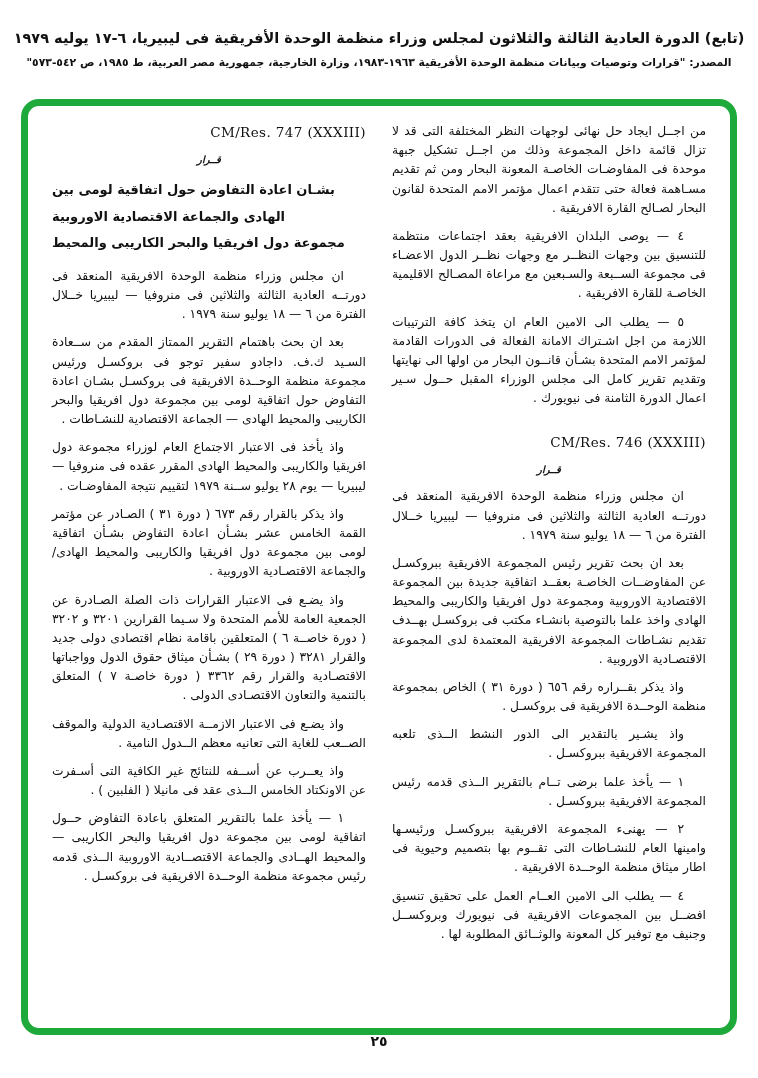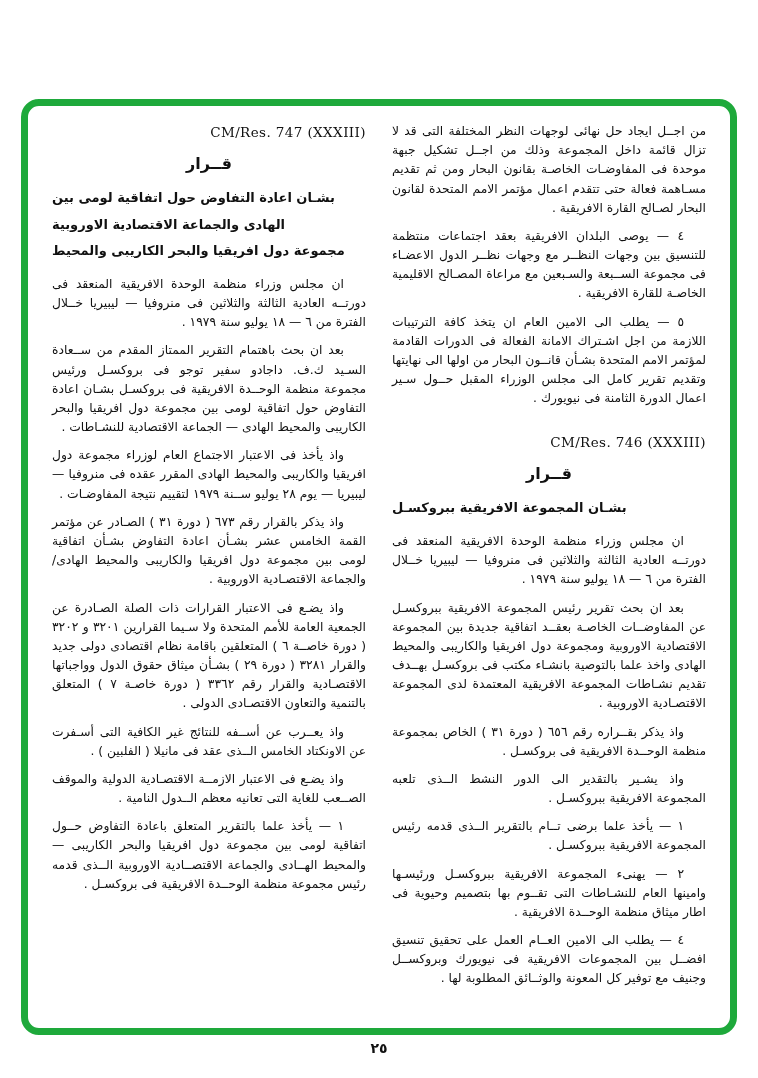--- a/index.html
+++ b/index.html
@@ -56,67 +56,71 @@
     font-family: "DejaVu Serif", serif;
     font-size: 13.5px;
     letter-spacing: 0.4px;
     margin: 2px 0 10px 0;
     white-space: nowrap;
   }
   .res-id.spaced { margin-top: 26px; margin-left: 44px; }
   .qarar {
     text-align: center;
     font-weight: bold;
-    font-size: 16px;
+    font-size: 10px;
     margin: 14px 0 12px 0;
+    font-style: italic;
   }
   .res-title {
     text-align: left;
     font-weight: bold;
     font-size: 13px;
     line-height: 2.05;
     margin: 0 0 10px 0;
   }
   p.body {
     direction: rtl;
     font-size: 12.3px;
     line-height: 1.56;
     text-align: justify;
     margin: 0 0 9px 0;
     text-indent: 22px;
   }
   p.body.no-indent { text-indent: 0; }
   
   .page-number {
     position: absolute;
-    bottom: 22px;
+    bottom: 29px;
     left: 0;
     width: 100%;
     text-align: center;
     font-weight: bold;
     font-size: 14px;
   }
 </style>
 </head>
 <body>
 
 <div class="page">
 
+  <div class="header">
+    <div class="header-line1">(تابع) الدورة العادية الثالثة والثلاثون لمجلس وزراء منظمة الوحدة الأفريقية فى ليبيريا، ٦-١٧ يوليه ١٩٧٩</div>
+    <div class="header-line2">المصدر: "قرارات وتوصيات وبيانات منظمة الوحدة الأفريقية ١٩٦٣-١٩٨٣، وزارة الخارجية، جمهورية مصر العربية، ط ١٩٨٥، ص ٥٤٢-٥٧٣"</div>
+  </div>
 
   <div class="frame" style="border-color: rgb(30, 169, 59);">
     <div class="columns">
 
       <div class="col">
-        <p class="body no-indent">من اجــل ايجاد حل نهائى لوجهات النظر المختلفة التى قد لا تزال قائمة داخل المجموعة وذلك من اجــل تشكيل جبهة موحدة فى المفاوضـات الخاصـة بقانون البحار ومن ثم تقديم مسـاهمة فعالة حتى تتقدم اعمال مؤتمر الامم المتحدة لقانون البحار لصـالح القارة الافريقية .</p>
+        <p class="body no-indent">من اجــل ايجاد حل نهائى لوجهات النظر المختلفة التى قد لا تزال قائمة داخل المجموعة وذلك من اجــل تشكيل جبهة موحدة فى المفاوضـات الخاصـة المعونة البحار ومن ثم تقديم مسـاهمة فعالة حتى تتقدم اعمال مؤتمر الامم المتحدة لقانون البحار لصـالح القارة الافريقية .</p>
         <p class="body">٤ — يوصى البلدان الافريقية بعقد اجتماعات منتظمة للتنسيق بين وجهات النظــر مع وجهات نظــر الدول الاعضـاء فى مجموعة الســبعة والسـبعين مع مراعاة المصـالح الاقليمية الخاصـة للقارة الافريقية .</p>
         <p class="body">٥ — يطلب الى الامين العام ان يتخذ كافة الترتيبات اللازمة من اجل اشـتراك الامانة الفعالة فى الدورات القادمة لمؤتمر الامم المتحدة بشـأن قانــون البحار من اولها الى نهايتها وتقديم تقرير كامل الى مجلس الوزراء المقبل حــول سـير اعمال الدورة الثامنة فى نيويورك .</p>
 
         <div class="res-id spaced">CM/Res. 746 (XXXIII)</div>
         <div class="qarar">قــرار</div>
-        <div class="res-title">بشـان المجموعة الافريقية ببروكسـل</div>
 
         <p class="body">ان مجلس وزراء منظمة الوحدة الافريقية المنعقد فى دورتــه العادية الثالثة والثلاثين فى منروفيا — ليبيريا خــلال الفترة من ٦ — ١٨ يوليو سنة ١٩٧٩ .</p>
         <p class="body">بعد ان بحث تقرير رئيس المجموعة الافريقية ببروكسـل عن المفاوضــات الخاصـة بعقــد اتفاقية جديدة بين المجموعة الاقتصادية الاوروبية ومجموعة دول افريقيا والكاريبى والمحيط الهادى واخذ علما بالتوصية بانشـاء مكتب فى بروكسـل بهــدف تقديم نشـاطات المجموعة الافريقية المعتمدة لدى المجموعة الاقتصـادية الاوروبية .</p>
         <p class="body">واذ يذكر بقــراره رقم ٦٥٦ ( دورة ٣١ ) الخاص بمجموعة منظمة الوحــدة الافريقية فى بروكسـل .</p>
         <p class="body">واذ يشـير بالتقدير الى الدور النشط الــذى تلعبه المجموعة الافريقية ببروكسـل .</p>
         <p class="body">١ — يأخذ علما برضى تــام بالتقرير الــذى قدمه رئيس المجموعة الافريقية ببروكسـل .</p>
         <p class="body">٢ — يهنىء المجموعة الافريقية ببروكسـل ورئيسـها وامينها العام للنشـاطات التى تقــوم بها بتصميم وحيوية فى اطار ميثاق منظمة الوحــدة الافريقية .</p>
         <p class="body">٤ — يطلب الى الامين العــام العمل على تحقيق تنسيق افضــل بين المجموعات الافريقية فى نيويورك وبروكســل وجنيف مع توفير كل المعونة والوثــائق المطلوبة لها .</p>
       </div>
 
@@ -127,22 +131,22 @@
           <div>بشـان اعادة التفاوض حول اتفاقية لومى بين</div>
           <div>الهادى والجماعة الاقتصادية الاوروبية</div>
           <div>مجموعة دول افريقيا والبحر الكاريبى والمحيط</div>
         </div>
 
         <p class="body">ان مجلس وزراء منظمة الوحدة الافريقية المنعقد فى دورتــه العادية الثالثة والثلاثين فى منروفيا — ليبيريا خــلال الفترة من ٦ — ١٨ يوليو سنة ١٩٧٩ .</p>
         <p class="body">بعد ان بحث باهتمام التقرير الممتاز المقدم من ســعادة السـيد ك.ف. داجادو سفير توجو فى بروكسـل ورئيس مجموعة منظمة الوحــدة الافريقية فى بروكسـل بشـان اعادة التفاوض حول اتفاقية لومى بين مجموعة دول افريقيا والبحر الكاريبى والمحيط الهادى — الجماعة الاقتصادية للنشـاطات .</p>
         <p class="body">واذ يأخذ فى الاعتبار الاجتماع العام لوزراء مجموعة دول افريقيا والكاريبى والمحيط الهادى المقرر عقده فى منروفيا — ليبيريا — يوم ٢٨ يوليو ســنة ١٩٧٩ لتقييم نتيجة المفاوضـات .</p>
         <p class="body">واذ يذكر بالقرار رقم ٦٧٣ ( دورة ٣١ ) الصـادر عن مؤتمر القمة الخامس عشر بشـأن اعادة التفاوض بشـأن اتفاقية لومى بين مجموعة دول افريقيا والكاريبى والمحيط الهادى/والجماعة الاقتصـادية الاوروبية .</p>
         <p class="body">واذ يضـع فى الاعتبار القرارات ذات الصلة الصـادرة عن الجمعية العامة للأمم المتحدة ولا سـيما القرارين ٣٢٠١ و ٣٢٠٢ ( دورة خاصــة ٦ ) المتعلقين باقامة نظام اقتصادى دولى جديد والقرار ٣٢٨١ ( دورة ٢٩ ) بشـأن ميثاق حقوق الدول وواجباتها الاقتصـادية والقرار رقم ٣٣٦٢ ( دورة خاصـة ٧ ) المتعلق بالتنمية والتعاون الاقتصـادى الدولى .</p>
+        <p class="body">واذ يضـع فى الاعتبار الازمــة الاقتصـادية الدولية والموقف الصــعب للغاية التى تعانيه معظم الــدول النامية .</p>
         <p class="body">واذ يعــرب عن أســفه للنتائج غير الكافية التى أسـفرت عن الاونكتاد الخامس الــذى عقد فى مانيلا ( الفلبين ) .</p>
-        <p class="body">واذ يضـع فى الاعتبار الازمــة الاقتصـادية الدولية والموقف الصــعب للغاية التى تعانيه معظم الــدول النامية .</p>
         <p class="body">١ — يأخذ علما بالتقرير المتعلق باعادة التفاوض حــول اتفاقية لومى بين مجموعة دول افريقيا والبحر الكاريبى — والمحيط الهــادى والجماعة الاقتصــادية الاوروبية الــذى قدمه رئيس مجموعة منظمة الوحــدة الافريقية فى بروكسـل .</p>
       </div>
 
     </div>
   </div>
 
   <div class="page-number">٢٥</div>
 
 </div>
 

